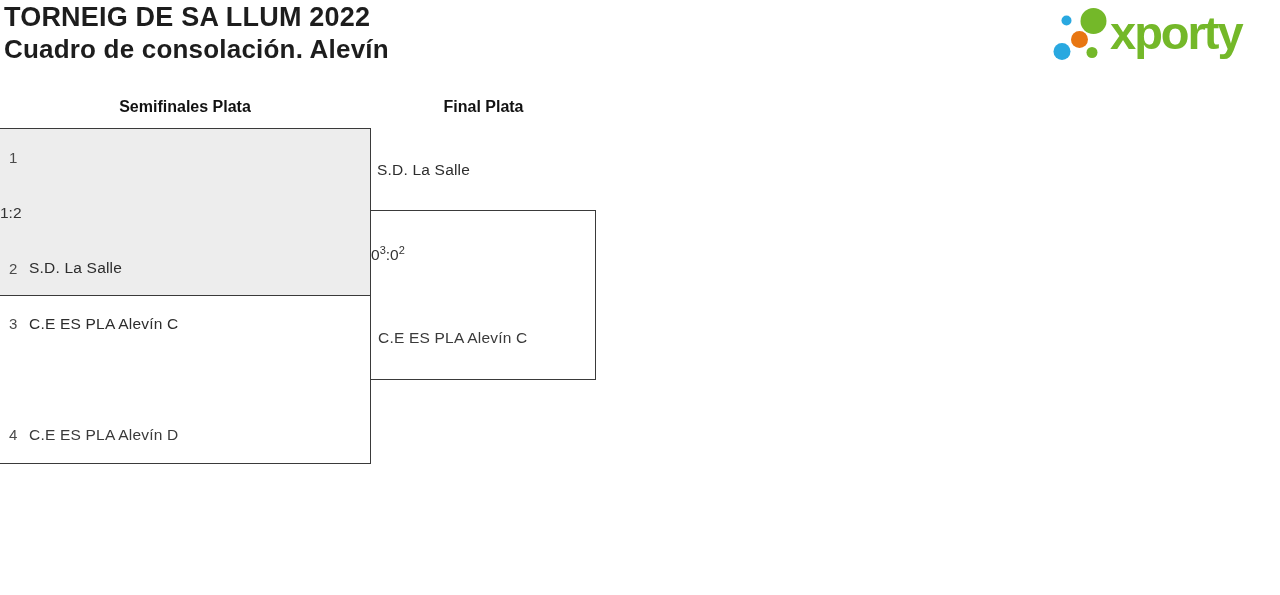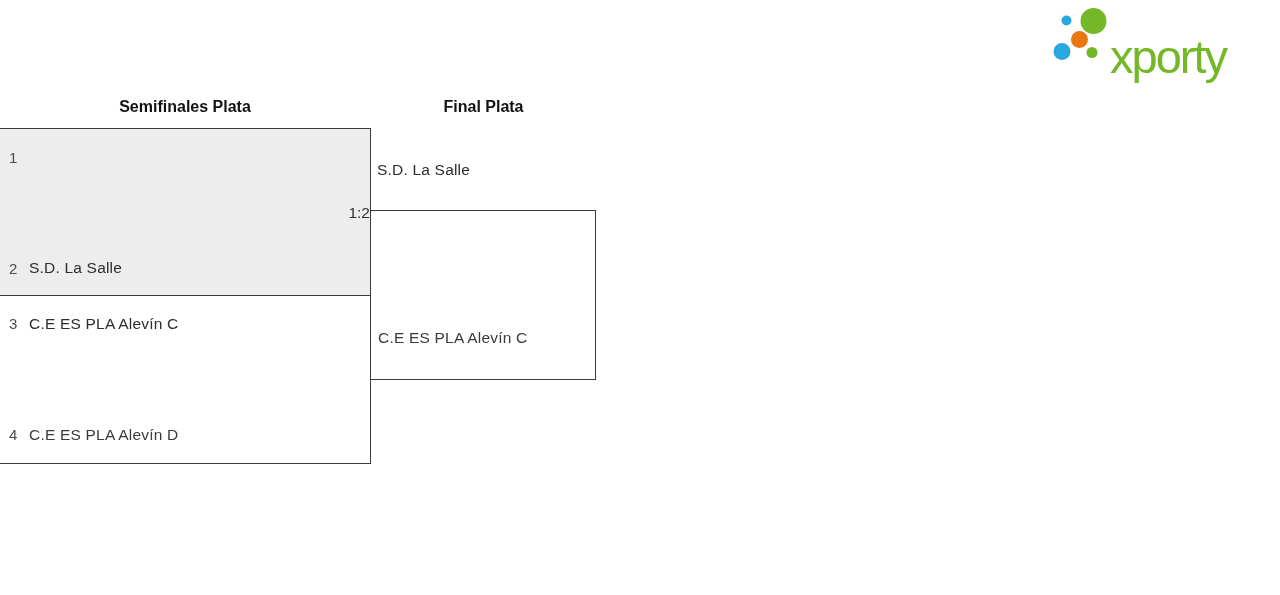--- a/index.html
+++ b/index.html
@@ -20,23 +20,22 @@
   .title-line2{
     font-size:26px;font-weight:700;color:#1d1d1d;
     line-height:33px;letter-spacing:0.2px;white-space:nowrap;
   }
 
   
   .logo{position:absolute;left:1044px;top:0;width:236px;height:72px;cursor:pointer;}
   .logo-dots{position:absolute;left:2px;top:0;}
   .logo-text{
     position:absolute;left:66px;top:4px;
-    font-size:47px;font-weight:400;letter-spacing:-2px;
+    font-size:47px;font-weight:700;letter-spacing:-2px;
     line-height:58px;
-    margin-top:24px;
   }
 
   
   .round-label{
     position:absolute;top:97px;height:20px;
     font-size:16px;font-weight:700;color:#121212;
     text-align:center;line-height:20px;
   }
   .round-label.r1{left:0;width:370px;}
   .round-label.r2{left:371px;width:225px;}
@@ -61,39 +60,41 @@
   }
   .tname{font-size:15.5px;color:#3a3a3a;letter-spacing:0.2px;}
   .tname.winner{font-weight:400;color:#2d2d2d;}
 
   .row-a{top:18px;}
   .row-score{top:74px;}
   .row-b{top:129px;}
 
   .score{
     position:absolute;left:0;width:100%;height:20px;
-    text-align:right;font-size:15.5px;color:#333333;line-height:20px;
+    text-align:left;font-size:15.5px;color:#333333;line-height:20px;
   }
 
   
   .final-score{top:34px;}
   .final-row-b{top:117px;left:7px;}
   .sup{position:relative;top:-6px;font-size:11px;}
 
   .final-team1{
     position:absolute;left:377px;top:160px;height:20px;
     display:flex;align-items:center;white-space:nowrap;
   }
 </style>
 </head>
 <body>
 
 <div class="canvas">
 
   <div class="page-title">
+    <div class="title-line1">TORNEIG DE SA LLUM 2022</div>
+    <div class="title-line2">Cuadro de consolación. Alevín</div>
   </div>
 
   <div class="logo">
     <svg class="logo-dots" width="64" height="64" viewBox="0 0 64 64">
       <circle cx="20.5" cy="20.5" r="5" fill="#29A8E0"></circle>
       <circle cx="47.5" cy="21" r="13" fill="#74B829"></circle>
       <circle cx="33.5" cy="39.5" r="8.5" fill="#E87611"></circle>
       <circle cx="16" cy="51.5" r="8.5" fill="#29A8E0"></circle>
       <circle cx="46" cy="52.5" r="5.5" fill="#74B829"></circle>
     </svg>
@@ -123,18 +124,21 @@
       <span class="seed">4</span>
       <span class="tname">C.E ES PLA Alevín D</span>
     </div>
   </div>
 
   <div class="final-team1">
     <span class="tname winner">S.D. La Salle</span>
   </div>
 
   <div class="match-box final-box">
+    <div class="score final-score">
+      <span>0</span><span class="sup">3</span><span>:</span><span>0</span><span class="sup">2</span>
+    </div>
     <div class="trow final-row-b">
       <span class="tname">C.E ES PLA Alevín C</span>
     </div>
   </div>
 
 </div>
 
 </body></html>

